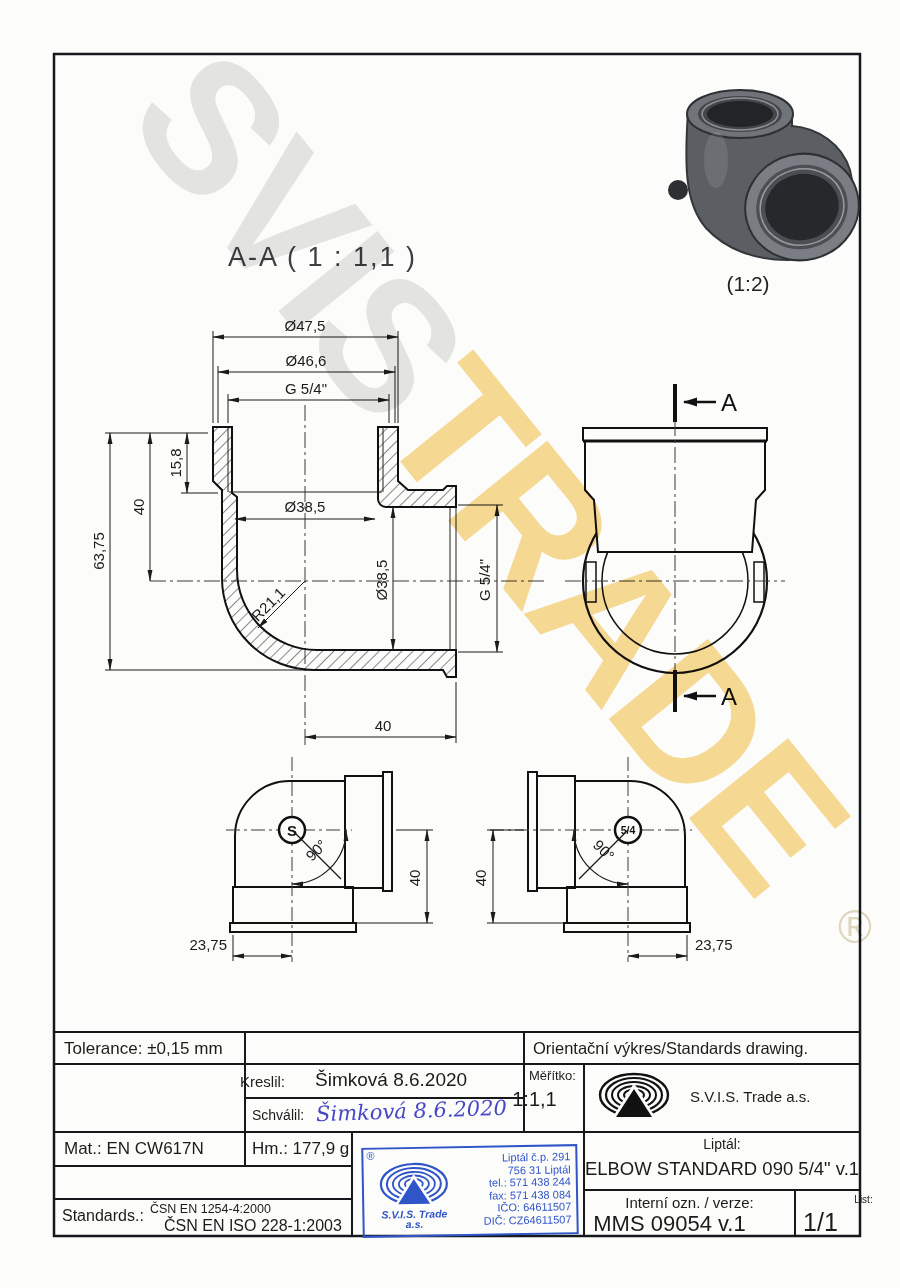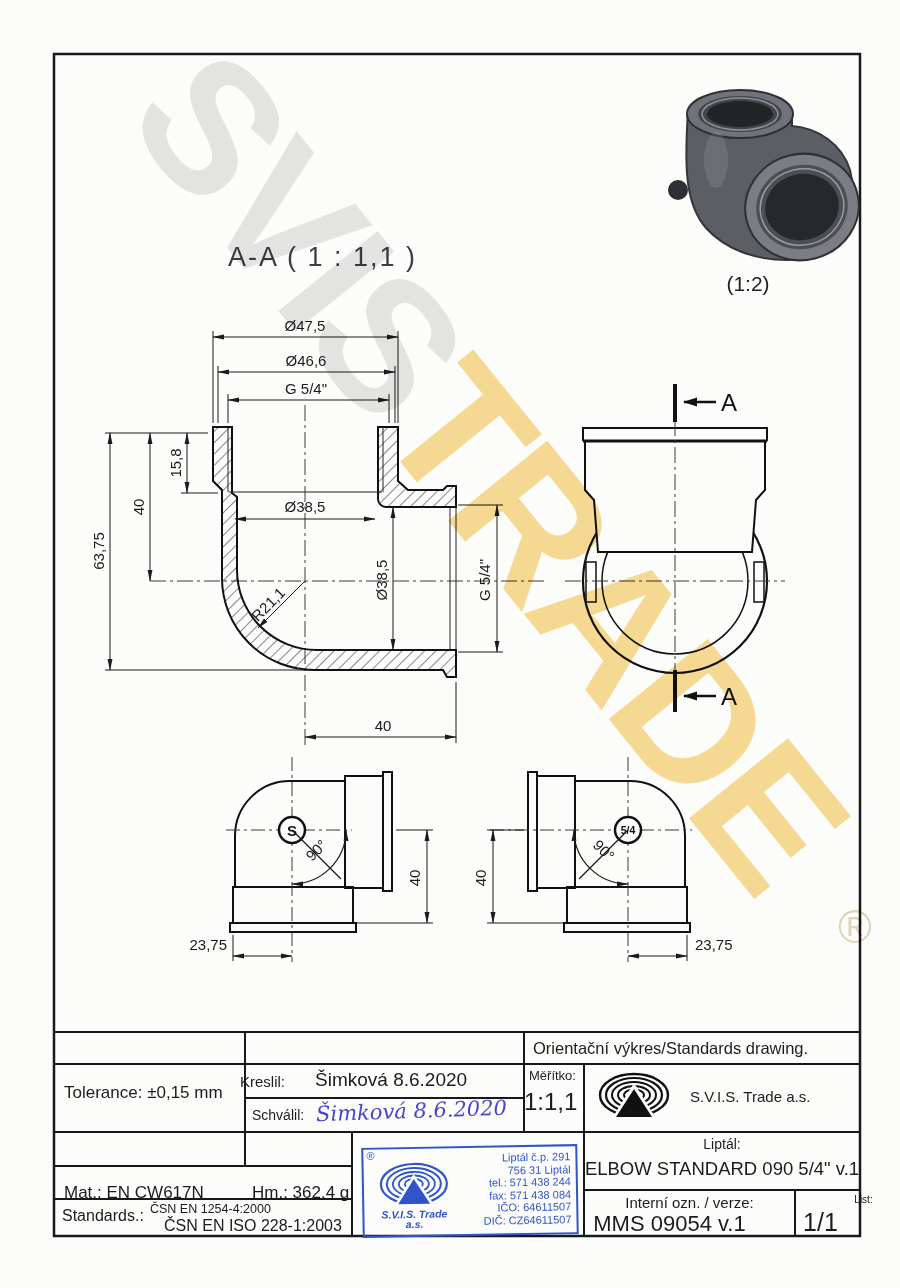--- a/index.html
+++ b/index.html
@@ -13,21 +13,21 @@
   .photoscale{font-size:21px;fill:#222;}
   
   .watermark{position:absolute;left:255px;top:12px;transform:rotate(51deg);transform-origin:0 0;
              font-weight:bold;font-size:185px;letter-spacing:-6px;white-space:nowrap;
              mix-blend-mode:multiply;opacity:.55;pointer-events:none;z-index:5;
              font-family:"Liberation Sans",sans-serif;}
   .wm-reg{position:absolute;left:838px;top:900px;font-size:46px;color:#cfc49e;opacity:.65;
           mix-blend-mode:multiply;z-index:5;pointer-events:none;}
   
   .tb{position:absolute;z-index:4;white-space:nowrap;}
-  .lbl-md{font-size:17px;margin-top:44px;}
+  .lbl-md{font-size:17px;}
   .ctr{text-align:center;}
   .sig{font-family:"DejaVu Serif",serif;font-style:italic;font-size:21px;transform:rotate(-2deg);}
   .stamp{position:absolute;left:362px;top:1146px;width:212px;height:86px;
          border:2.5px solid #2f55c9;transform:rotate(-1deg);z-index:6;color:#2f55c9;}
   .stamp .addr{position:absolute;right:5px;top:4px;text-align:right;font-size:11px;line-height:12.6px;}
   .stamp .co{position:absolute;left:8px;top:60px;width:84px;text-align:center;
              font-size:10.5px;font-weight:bold;font-style:italic;line-height:10px;}
   .stamp .reg{position:absolute;left:3px;top:0px;font-size:11px;}
 </style>
 </head>
@@ -242,25 +242,25 @@
 
   <div class="tb lbl-md" style="left:64px;top:1039px">Tolerance: ±0,15 mm</div>
   <div class="tb" style="left:533px;top:1039px;font-size:16.5px">Orientační výkres/Standards drawing.</div>
 
   <div class="tb" style="left:240px;top:1073px;font-size:15px">Kreslil:</div>
   <div class="tb" style="left:315px;top:1069px;font-size:19px">Šimková 8.6.2020</div>
   <div class="tb" style="left:252px;top:1107px;font-size:14px">Schválil:</div>
   <div class="tb sig" style="left:316px;top:1099px;color:#4646c8">Šimková  8.6.2020</div>
 
   <div class="tb" style="left:529px;top:1068px;font-size:13px">Měřítko:</div>
-  <div class="tb ctr" style="left:524px;top:1088px;width:45px;font-size:24px">1:1,1</div>
+  <div class="tb ctr" style="left:512px;top:1088px;width:45px;font-size:20px">1:1,1</div>
   <div class="tb" style="left:690px;top:1088px;font-size:15px">S.V.I.S. Trade a.s.</div>
 
   <div class="tb lbl-md" style="left:64px;top:1139px">Mat.: EN CW617N</div>
-  <div class="tb lbl-md" style="left:252px;top:1139px">Hm.: 362,4 g</div>
+  <div class="tb lbl-md" style="left:252px;top:1139px">Hm.: 177,9 g</div>
 
   <div class="tb" style="left:62px;top:1207px;font-size:16px">Standards.:</div>
   <div class="tb" style="left:150px;top:1202px;font-size:12.5px">ČSN EN 1254-4:2000</div>
   <div class="tb" style="left:164px;top:1217px;font-size:16px">ČSN EN ISO 228-1:2003</div>
 
   <div class="tb ctr" style="left:584px;top:1136px;width:276px;font-size:14px">Liptál:</div>
   <div class="tb ctr" style="left:584px;top:1158px;width:276px;font-size:18.5px">ELBOW STANDARD 090 5/4" v.1</div>
   <div class="tb ctr" style="left:584px;top:1194px;width:211px;font-size:15px">Interní ozn. / verze:</div>
   <div class="tb ctr" style="left:564px;top:1211px;width:211px;font-size:22px">MMS 09054 v.1</div>
   <div class="tb ctr" style="left:823px;top:1194px;width:81px;font-size:10px">List:</div>

